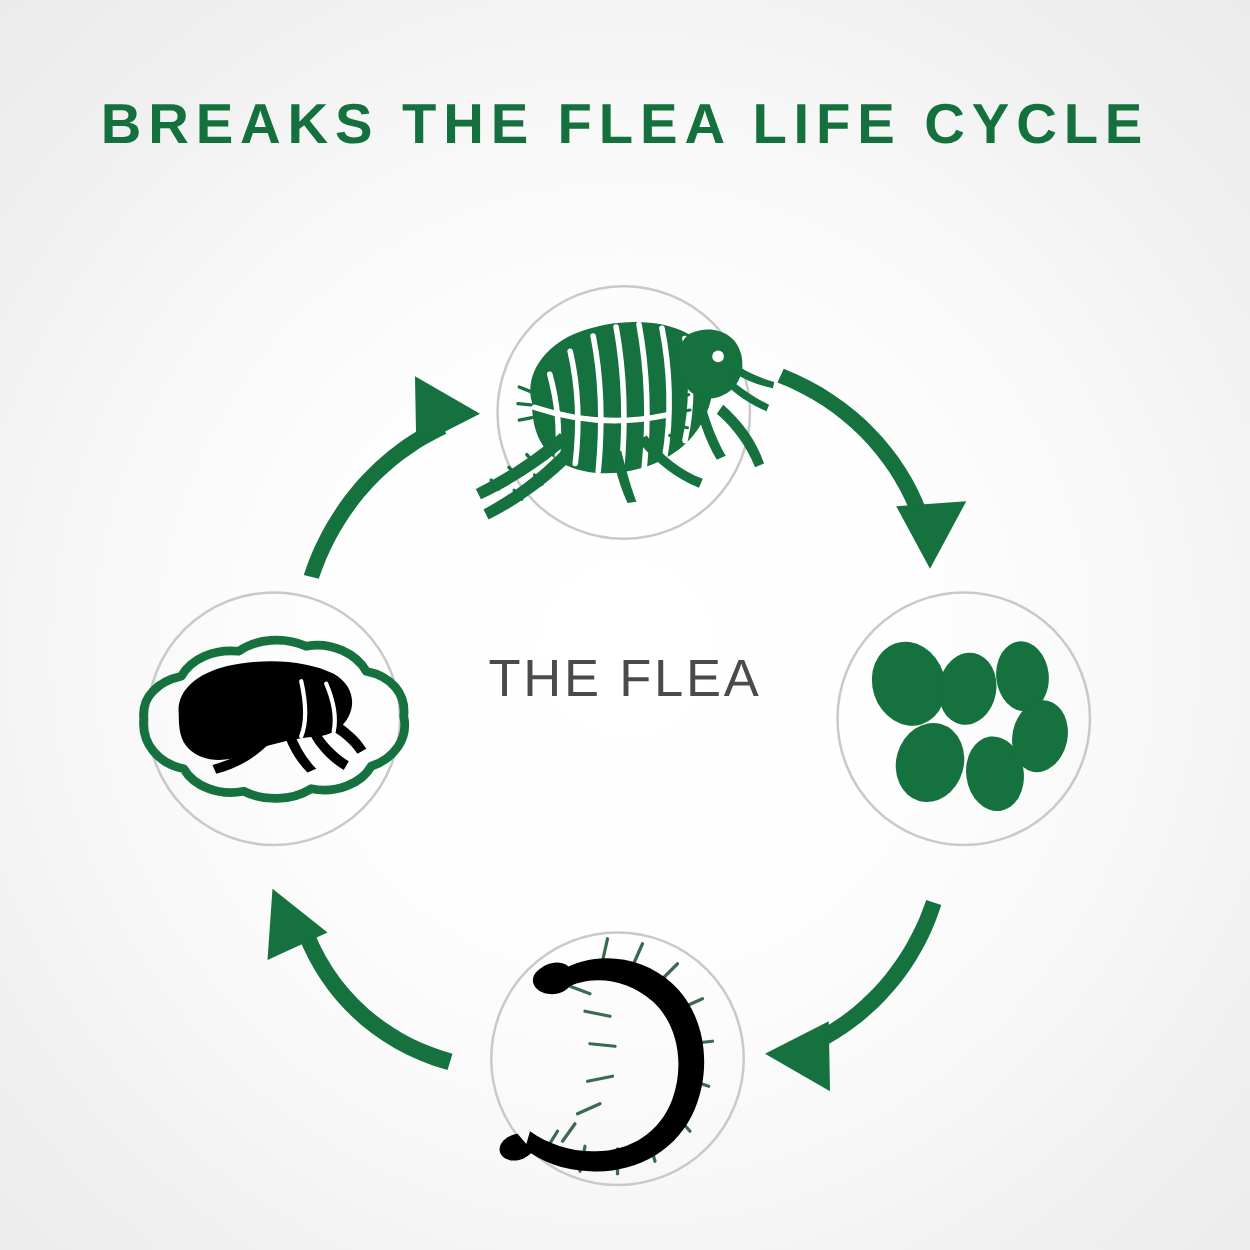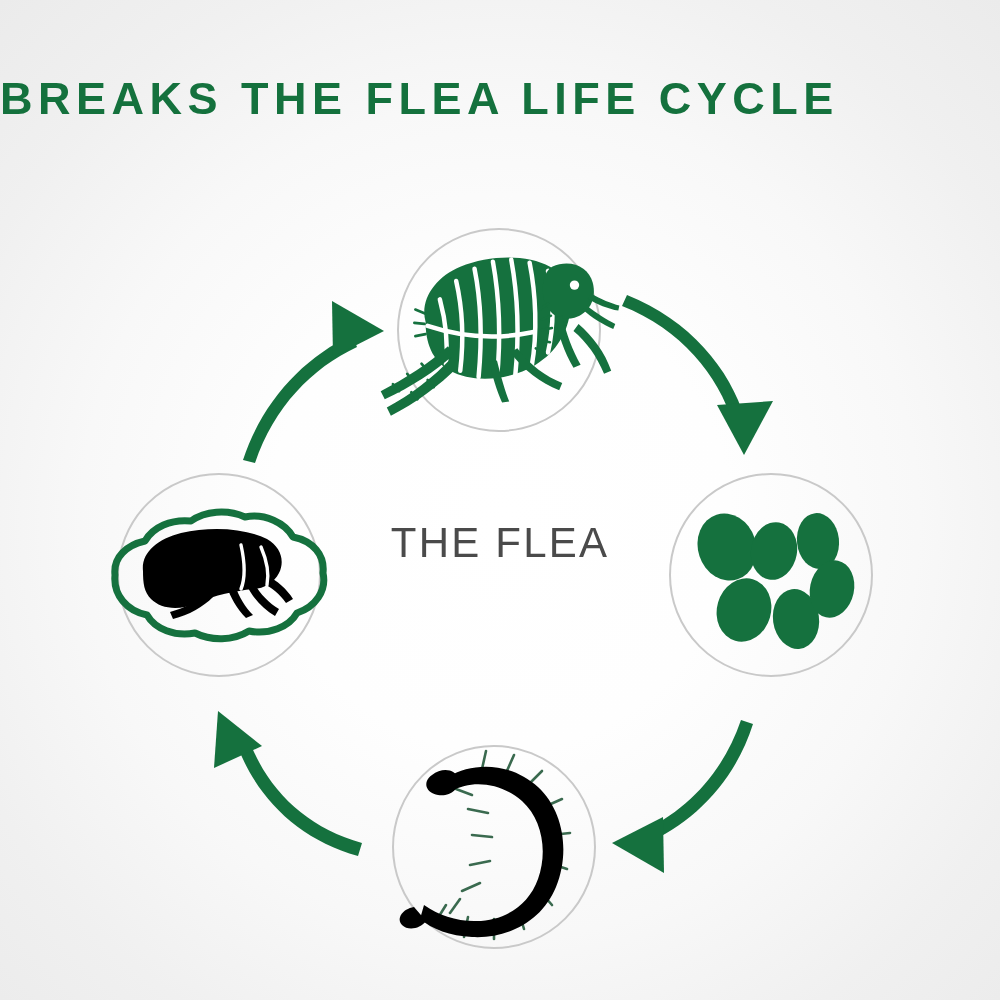--- a/index.html
+++ b/index.html
@@ -19,21 +19,21 @@
     height: 1000px;
     background:
       radial-gradient(circle at 50% 52%, #ffffff 0%, #fefefe 32%, #f8f8f8 58%, #f0f0f0 80%, #ebebeb 100%);
     overflow: hidden;
   }
   #title {
     position: absolute;
     top: 74px;
     left: 0;
     width: 1000px;
-    text-align: left;
+    text-align: center;
     color: #14713d;
     font-family: "Liberation Sans", sans-serif;
     font-weight: 700;
     font-size: 45px;
     letter-spacing: 5.5px;
     line-height: 1.1;
     white-space: nowrap;
   }
   #cycle-stage {
     position: absolute;

